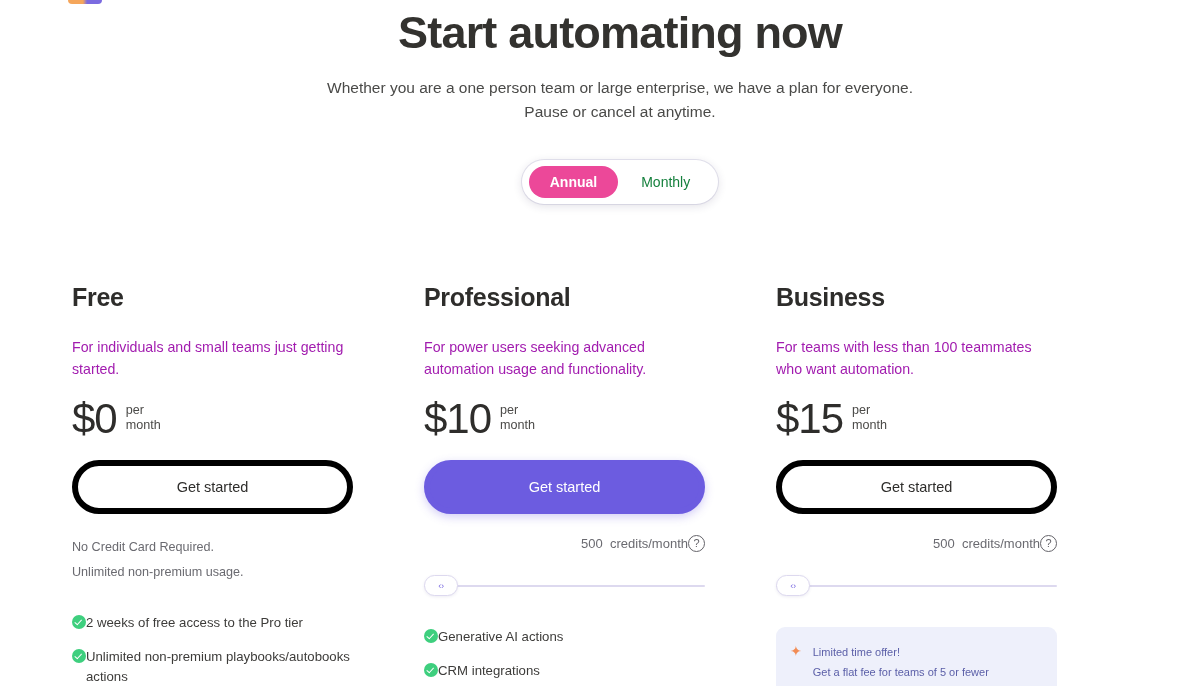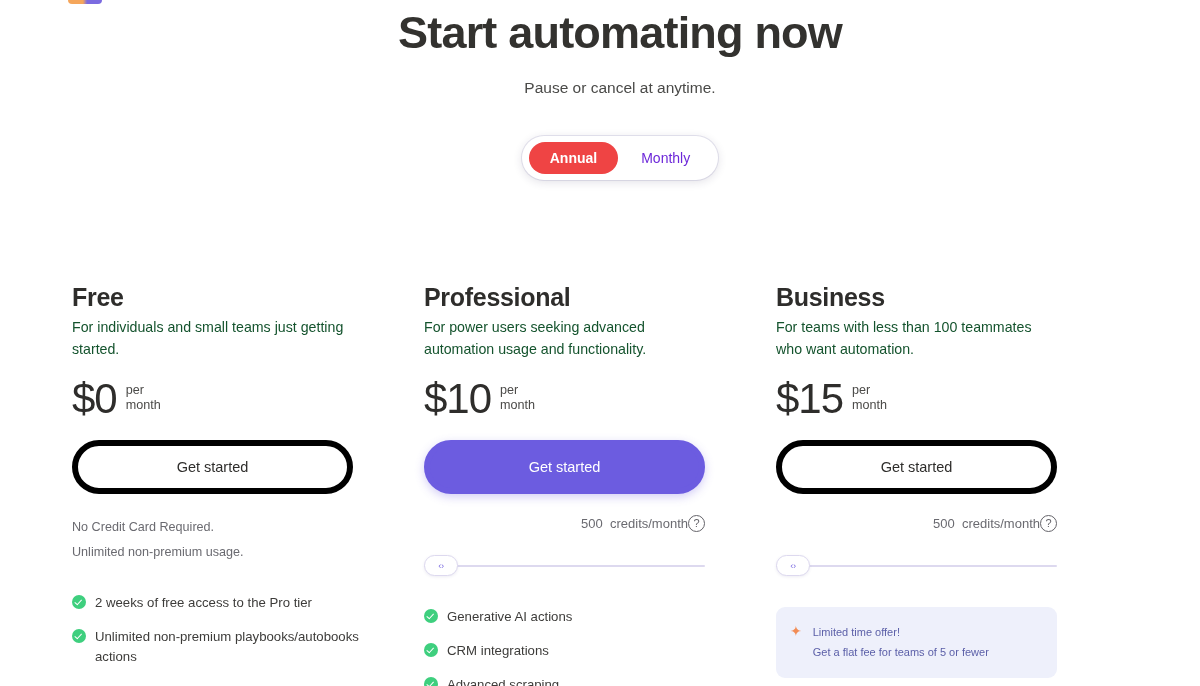--- a/index.html
+++ b/index.html
@@ -56,27 +56,27 @@
     background: #ffffff;
     border-radius: 999px;
     padding: 6px 7px;
     box-shadow: 0 2px 10px rgba(40,35,80,0.14), 0 0 0 1px rgba(230,228,240,0.9);
     gap: 2px;
   }
   .toggle .opt {
     font-size: 14px;
     padding: 8px 21px;
     border-radius: 999px;
-    color: #6d28d9;
+    color: #15803d;
     cursor: pointer;
     user-select: none;
     white-space: nowrap;
   }
   .toggle .opt.active {
-    background: #ef4444;
+    background: #ec4899;
     color: #ffffff;
     font-weight: 600;
   }
 
   
   .plans {
     position: absolute;
     top: 282px;
     left: 0; right: 0;
     display: grid;
@@ -88,24 +88,24 @@
   .plan { width: 352px; padding-right: 70px; }
 
   .plan .name {
     font-size: 25px;
     font-weight: 700;
     color: #2e2d2b;
     letter-spacing: -0.3px;
     line-height: 1.2;
   }
   .plan .desc {
-    margin-top: 4px;
+    margin-top: 24px;
     font-size: 14.2px;
     line-height: 22px;
-    color: #14532d;
+    color: #a21caf;
     max-width: 275px;
   }
 
   .price-row {
     margin-top: 18px;
     display: flex;
     align-items: flex-start;
     gap: 9px;
   }
   .price-amount {
@@ -207,21 +207,20 @@
     gap: 11px;
     align-items: flex-start;
   }
   .promo .spark { font-size: 14px; color: #f28c55; line-height: 16px; flex: none; margin-top: 1px; }
   .promo .ptxt { font-size: 11px; line-height: 20px; color: #5b5fa8; }
 
   
   .features { margin-top: 30px; width: 300px; }
   .feat {
     display: flex;
-    gap: 9px;
     align-items: flex-start;
     margin-bottom: 14px;
   }
   .check {
     flex: none;
     width: 14px; height: 14px;
     border-radius: 50%;
     background: #3ecf7e;
     margin-top: 2px;
     position: relative;
@@ -244,20 +243,21 @@
 
 <div class="page">
 
   <div class="logo-clip">
     <div class="logo-shape"></div>
   </div>
 
   <div class="hero">
     <h1>Start automating now</h1>
     <div class="sub">
+      <div>Whether you are a one person team or large enterprise, we have a plan for everyone.</div>
       <div>Pause or cancel at anytime.</div>
     </div>
   </div>
 
   <div class="toggle-wrap">
     <div class="toggle">
       <div class="opt active">Annual</div>
       <div class="opt">Monthly</div>
     </div>
   </div>

